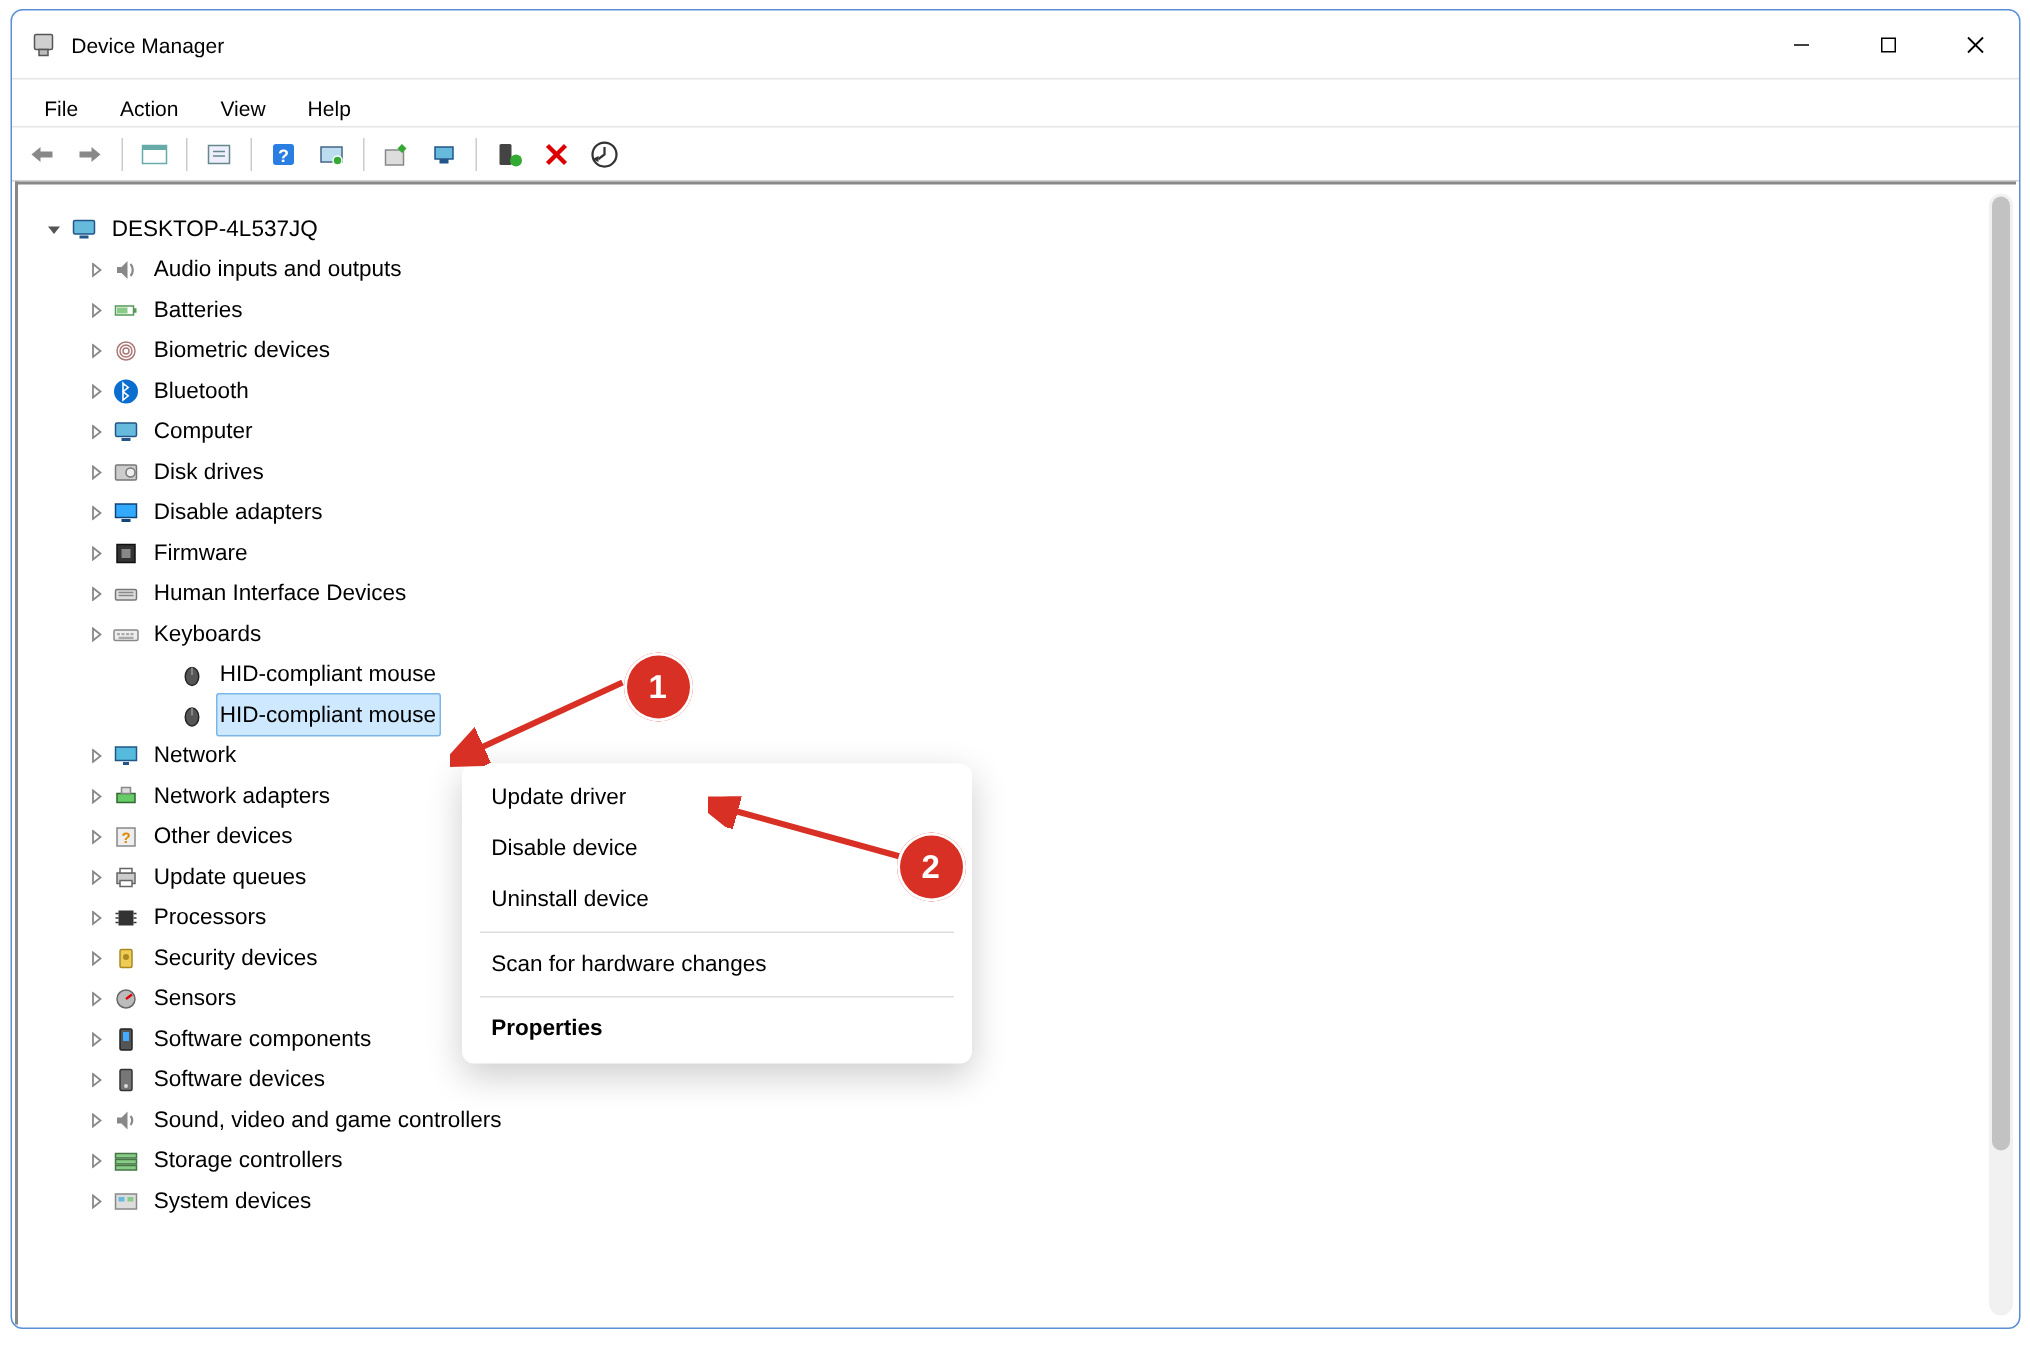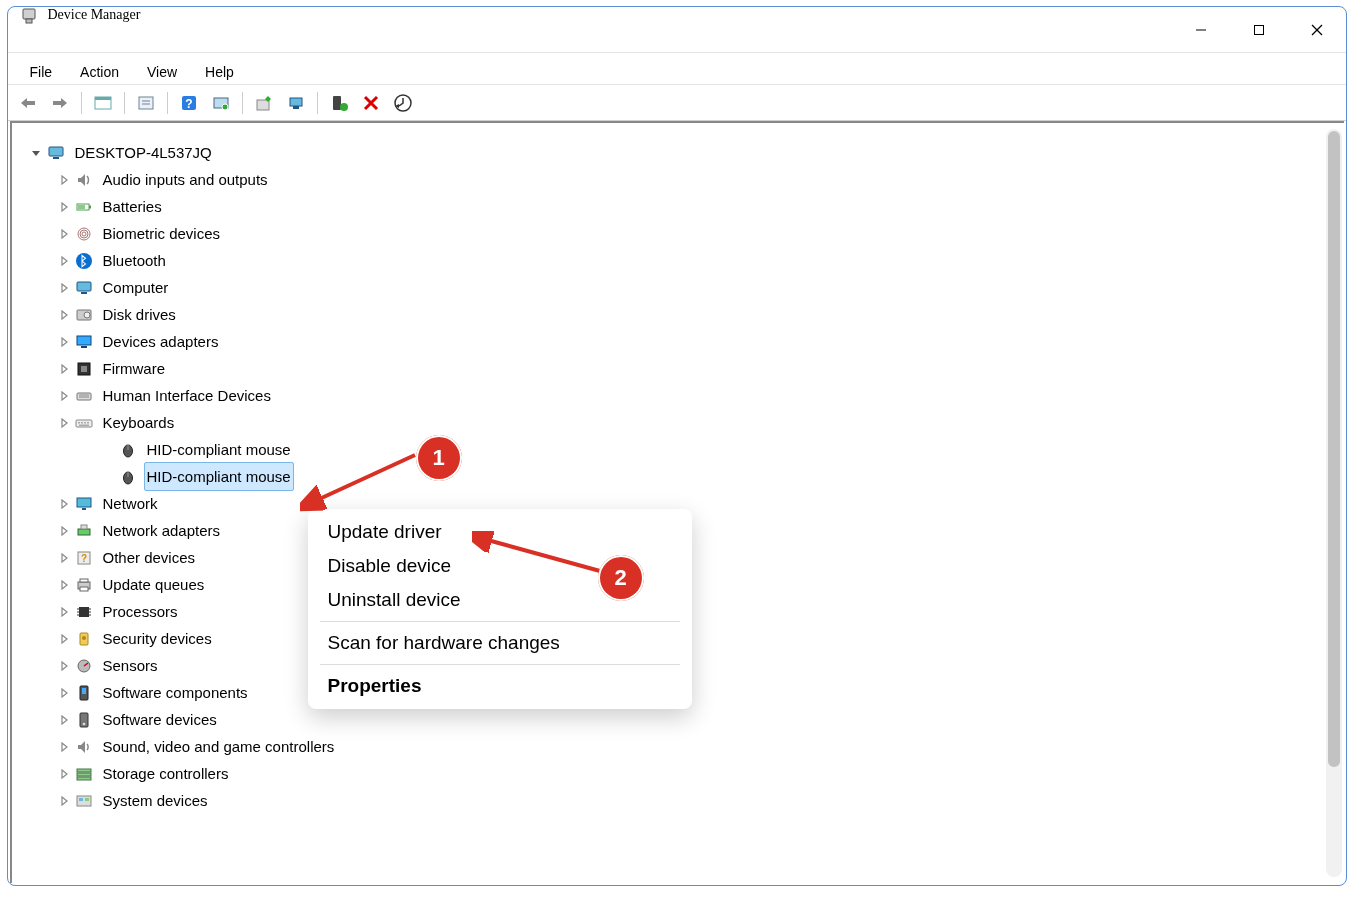--- a/index.html
+++ b/index.html
@@ -20,23 +20,23 @@
     background: #fff;
     display: flex;
     flex-direction: column;
     overflow: hidden;
     position: relative;
   }
   
   .titlebar {
     height: 46px;
     display: flex;
+    align-items: center;
     padding: 0 0 0 12px;
     border-bottom: 1px solid #e5e5e5;
-    font-family: Liberation Serif, serif;
   }
   .titlebar .app-icon {
     width: 18px; height: 18px;
     margin-right: 10px;
     display:inline-flex; align-items:center; justify-content:center;
   }
   .titlebar .title { font-size: 14px; }
   .titlebar .caption-btns { margin-left:auto; display:flex; height:100%; }
   .caption-btn {
     width: 58px;
@@ -119,22 +119,22 @@
   .depth0 { padding-left: 16px; margin-top: 12px; }
   .depth1 { padding-left: 44px; }
   .depth2 { padding-left: 88px; }
   
   .context-menu {
     position: absolute;
     background: #fff;
     border-radius: 8px;
     box-shadow: 0 8px 24px rgba(0,0,0,0.2);
     padding: 6px 0;
-    width: 384px;
-    font-size: 19px;
+    width: 340px;
+    font-size: 15px;
   }
   .context-menu .cm-item {
     padding: 6px 20px;
     line-height: 22px;
   }
   .context-menu .cm-item.bold { font-weight: 700; }
   .context-menu .cm-sep {
     height: 1px; background:#ddd; margin: 4px 12px;
   }
   
@@ -408,21 +408,21 @@
             <svg width="10" height="10">
               <path d="M3 1 L8 5 L3 9 Z" fill="none" stroke="#888" stroke-width="1.2"></path>
             </svg>
           </span>
           <span class="icon">
             <svg width="18" height="18" viewBox="0 0 18 18">
               <rect x="2" y="3" width="14" height="9" fill="#3af" stroke="#147"></rect>
               <rect x="6" y="13" width="6" height="2" fill="#147"></rect>
             </svg>
           </span>
-          <span class="label">Devices adapters</span>
+          <span class="label">Disable adapters</span>
         </div>
         <div class="node depth1">
           <span class="expander">
             <svg width="10" height="10">
               <path d="M3 1 L8 5 L3 9 Z" fill="none" stroke="#888" stroke-width="1.2"></path>
             </svg>
           </span>
           <span class="icon">
             <svg width="18" height="18" viewBox="0 0 18 18">
               <rect x="3" y="3" width="12" height="12" fill="#333" stroke="#111"></rect>

